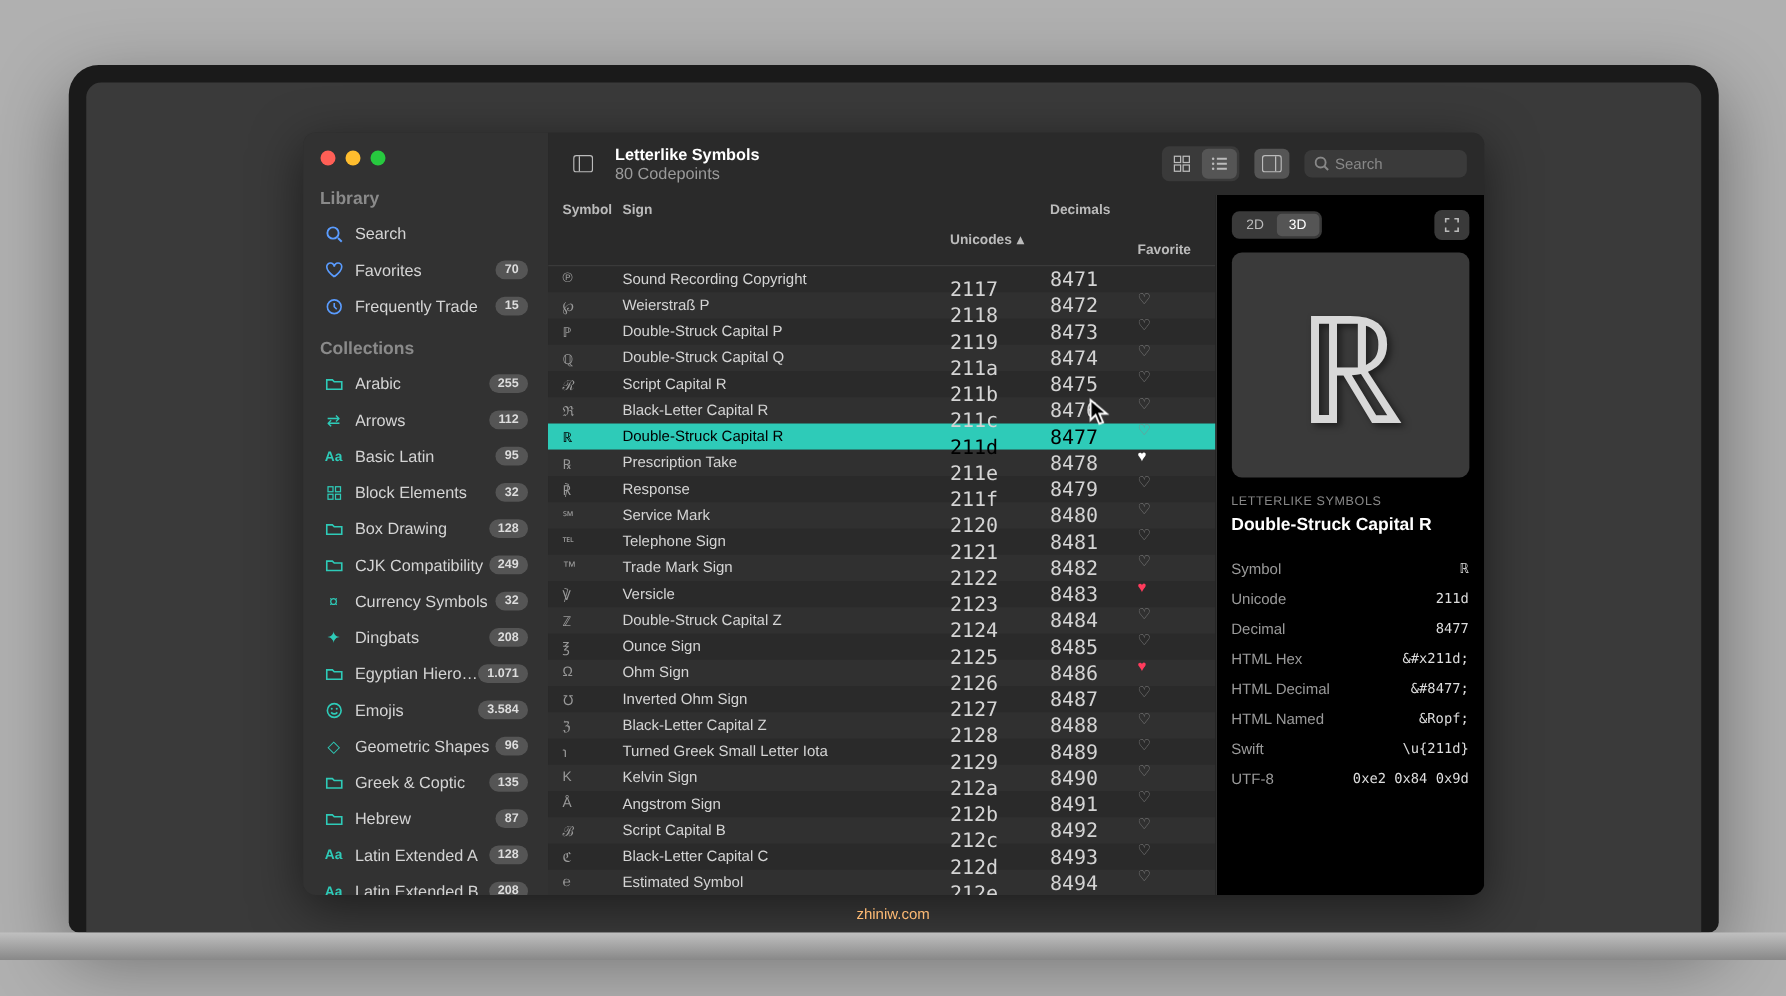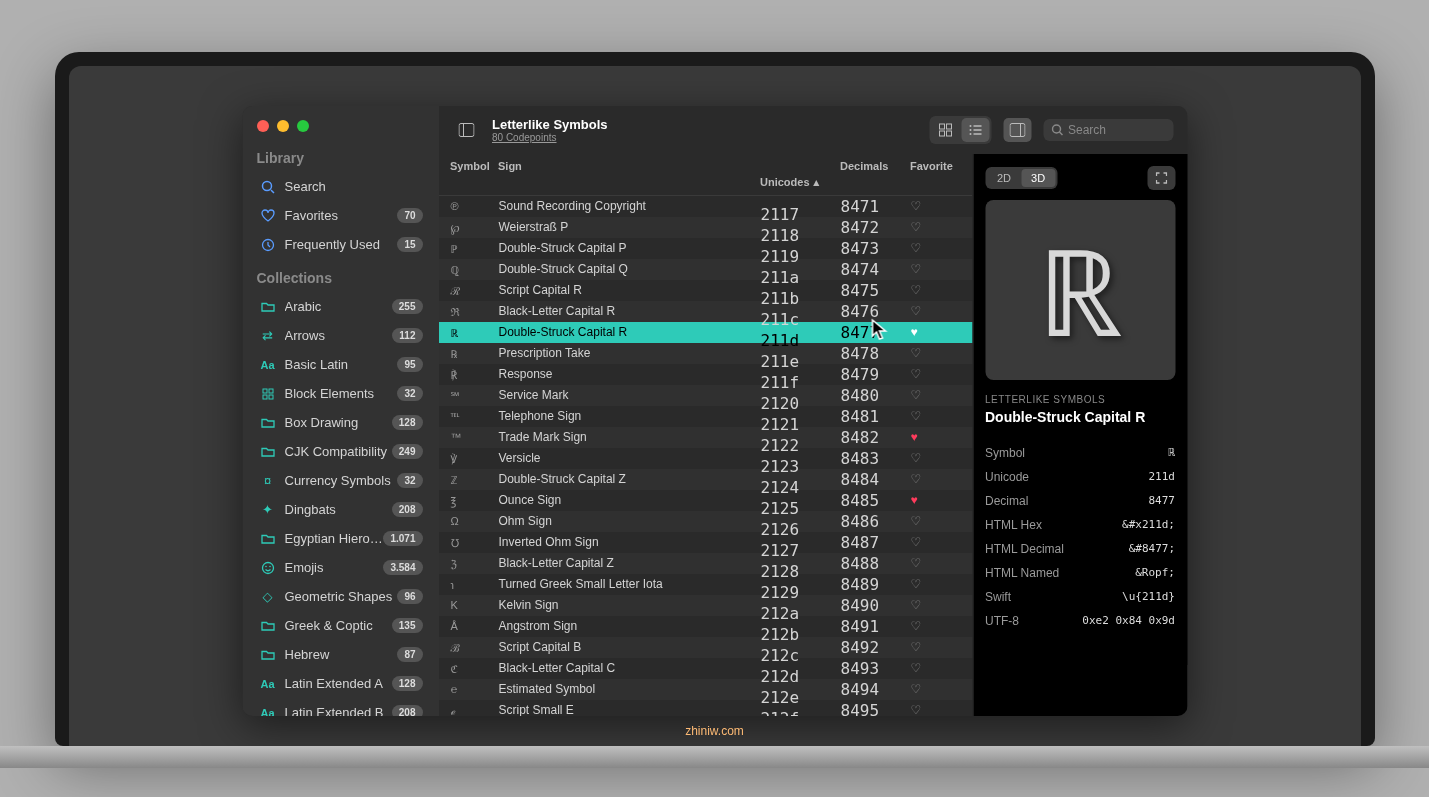--- a/index.html
+++ b/index.html
@@ -21,31 +21,31 @@
 .side-label { flex: 1; white-space: nowrap; overflow: hidden; text-overflow: ellipsis; }
 .badge { background: #555; color: #ddd; font-size: 10px; font-weight: 600; border-radius: 10px; padding: 2px 7px; min-width: 24px; text-align: center; }
 .c-teal { color: #2ecbb8; }
 .c-blue { color: #5a9cff; }
 .main { flex: 1; display: flex; flex-direction: column; background: #2a2a2a; }
 .toolbar { display: flex; align-items: center; padding: 10px 14px; gap: 12px; }
 .tb-ico { width: 28px; height: 24px; border-radius: 5px; display: flex; align-items: center; justify-content: center; color: #bbb; cursor: pointer; }
 .tb-ico.active { background: #555; }
 .title-block { flex: 1; }
 .title { color: #fff; font-size: 13px; font-weight: 600; }
-.subtitle { color: #9a9a9a; font-size: 10px; text-decoration: underline; }
+.subtitle { color: #9a9a9a; font-size: 13px; }
 .tb-group { display: flex; gap: 2px; background: #3a3a3a; border-radius: 6px; padding: 2px; }
 .search-box { display: flex; align-items: center; background: #3a3a3a; border-radius: 6px; padding: 4px 8px; color: #888; font-size: 12px; width: 130px; }
 .content { flex: 1; display: flex; overflow: hidden; }
 .table-area { flex: 1; display: flex; flex-direction: column; overflow: hidden; }
 .thead { display: flex; padding: 6px 12px; color: #bbb; font-size: 11px; font-weight: 600; border-bottom: 1px solid #3a3a3a; }
 .col-sym { width: 48px; }
 .col-name { flex: 1; }
 .col-uni { width: 80px; display: flex; align-items: center; gap: 4px; margin-top: 16px; }
 .col-dec { width: 70px; }
-.col-fav { width: 50px; }
+.col-fav { width: 50px; margin-top: 32px; }
 .tbody { flex: 1; overflow-y: auto; }
 .row { display: flex; align-items: center; padding: 3px 12px; color: #d4d4d4; font-size: 12px; height: 21px; cursor: pointer; }
 .row:nth-child(even) { background: #303030; }
 .row.selected { background: #2ecbb8; color: #000; }
 .row .col-sym { font-size: 11px; color: #999; }
 .row.selected .col-sym { color: #000; }
 .row .col-uni, .row .col-dec { font-family: ui-monospace, monospace; font-size: 16px; }
 .heart { color: #888; font-size: 12px; }
 .heart.on { color: #ff3b5c; }
 .row.selected .heart { color: #fff; }
@@ -99,21 +99,21 @@
               <span class="side-label">Favorites</span>
               <span class="badge">70</span>
             </div>
             <div class="side-item">
               <span class="side-ico c-blue">
                 <svg width="14" height="14" viewBox="0 0 14 14">
                   <circle cx="7" cy="7" r="5.5" fill="none" stroke="#5a9cff" stroke-width="1.3"></circle>
                   <path d="M7 4 V7 L9 9" fill="none" stroke="#5a9cff" stroke-width="1.3"></path>
                 </svg>
               </span>
-              <span class="side-label">Frequently Used</span>
+              <span class="side-label">Frequently Trade</span>
               <span class="badge">15</span>
             </div>
           </div>
         <div class="section-header">Collections</div>
         <div id="collections-list">
             <div class="side-item">
               <span class="side-ico c-teal">
                 <svg width="14" height="14" viewBox="0 0 14 14">
                   <path d="M1 4 V11 H13 V5 H7 L5.5 3.5 H1 Z" fill="none" stroke="#2ecbb8" stroke-width="1.3"></path>
                 </svg>

